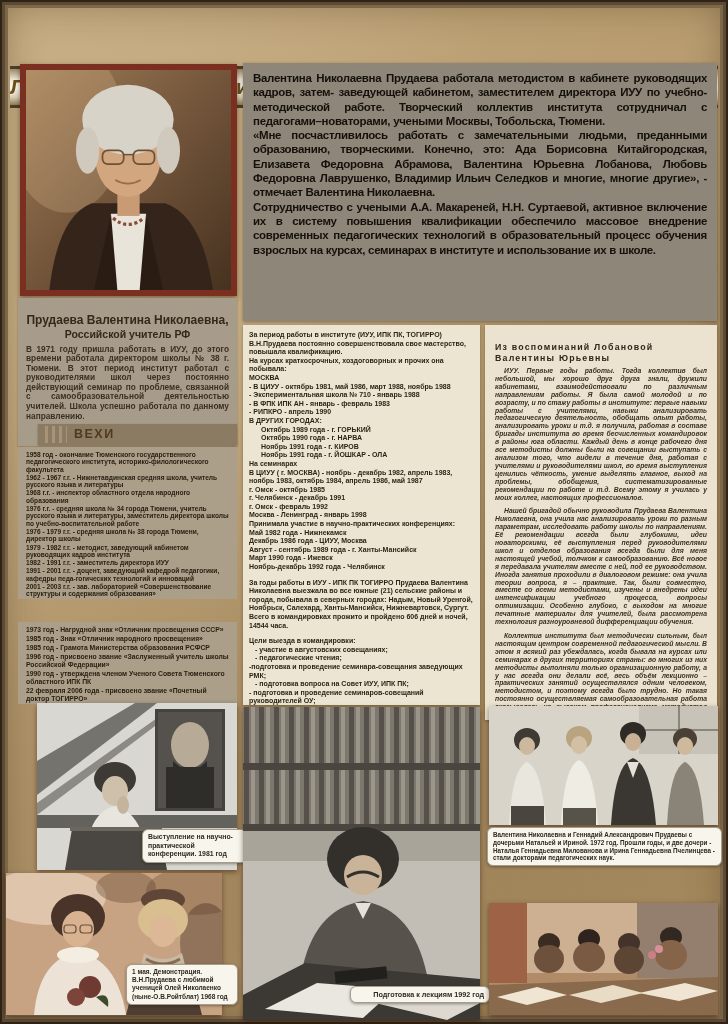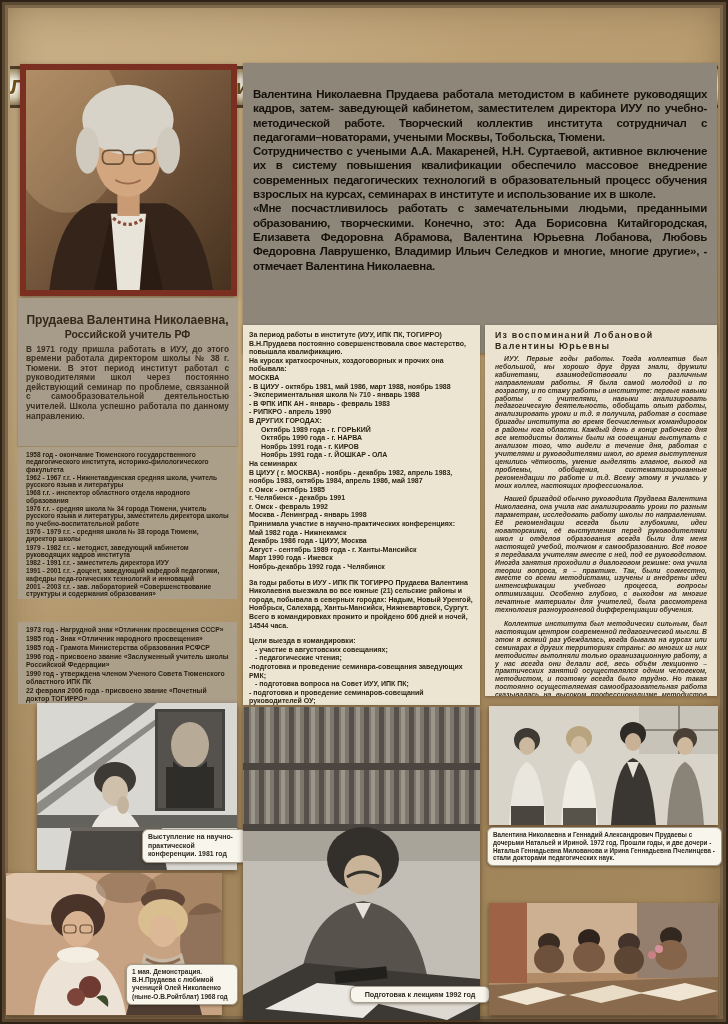--- a/index.html
+++ b/index.html
@@ -15,21 +15,21 @@
   
   .hdr{left:10px;top:18px;width:708px;height:36px;
     background:linear-gradient(180deg,#9c8a66 0%,#e9e3d3 28%,#faf7ee 52%,#d9cfb4 78%,#8f7b57 100%);
     border-top:3px solid #4e3d2a;border-bottom:3px solid #4e3d2a;
     display:flex;align-items:center;justify-content:flex-start;margin-top:48px;}
   .hdr-title{font-size:21px;font-weight:bold;color:#6b4f1d;letter-spacing:.5px;text-shadow:0 1px 0 rgba(255,255,255,.5);}
   
   .portrait{left:20px;top:64px;width:205px;height:220px;background:#7b2f20;padding:6px;box-shadow:1px 2px 4px rgba(40,20,5,.5);}
   .portrait svg{display:block;width:100%;height:100%;}
   
-  .intro{left:243px;top:63px;width:454px;height:242px;background:#8d8679;padding:24px 10px;
+  .intro{left:243px;top:63px;width:454px;height:242px;background:#8d8679;padding:8px 10px;
     color:#15110a;font-weight:bold;font-size:11.5px;line-height:14.3px;letter-spacing:-.3px;text-align:justify;overflow:hidden;
     box-shadow:0 1px 3px rgba(40,25,10,.4);}
   .intro p{margin:0;}
   
   .profile{left:18px;top:298px;width:203px;height:116px;background:#a69c89;padding:16px 8px;color:#34291a;overflow:hidden;box-shadow:0 1px 2px rgba(40,25,10,.3);}
   .profile .nm{text-align:center;font-weight:bold;font-size:12px;line-height:13.5px;}
   .profile .ttl{text-align:center;font-weight:bold;font-size:10.5px;line-height:13px;margin-bottom:4px;}
   .profile .bio{font-weight:bold;font-size:8.3px;line-height:9.6px;text-align:justify;color:#3b3022;}
   
   .bar{width:199px;height:21px;background:#8b7b62;box-shadow:0 1px 2px rgba(40,25,10,.35);}
@@ -44,37 +44,37 @@
   .nagr-list{top:622px;height:74px;}
   .slist .it{font-weight:bold;font-size:6.6px;line-height:7.3px;margin-bottom:1px;}
   .nagr-list .it{font-size:6.8px;line-height:8px;}
   
   .career{left:243px;top:325px;width:225px;height:368px;background:#ece5d1;padding:6px;color:#2e2416;overflow:hidden;box-shadow:0 1px 3px rgba(40,25,10,.35);}
   .career .cline{font-weight:bold;font-size:7px;line-height:8.6px;}
   .career .cline.ind{padding-left:12px;}
   .career .cline.ind2{padding-left:6px;}
   .career .cline.gap{margin-top:7px;}
   
-  .memoir{left:485px;top:325px;width:212px;height:361px;background:#ebe3cf;padding:5px 10px;color:#31271a;overflow:hidden;box-shadow:0 1px 3px rgba(40,25,10,.35);}
+  .memoir{left:485px;top:325px;width:212px;height:361px;background:#ebe3cf;padding:17px 10px;color:#31271a;overflow:hidden;box-shadow:0 1px 3px rgba(40,25,10,.35);}
   .memoir .mh{font-weight:bold;font-size:8.8px;line-height:10.5px;letter-spacing:1.2px;margin-bottom:4px;}
   .memoir p{margin:0 0 6px 0;font-style:italic;font-weight:bold;font-size:6.8px;line-height:7.9px;text-align:justify;text-indent:9px;color:#3a2f20;}
   
   .photo{box-shadow:0 2px 5px rgba(40,20,5,.5);}
   .photo svg{display:block;width:100%;height:100%;}
   .photoA{left:37px;top:703px;width:200px;height:167px;}
   .photoB{left:6px;top:873px;width:216px;height:142px;}
   .photoC{left:243px;top:707px;width:237px;height:313px;}
   .photoD{left:489px;top:706px;width:229px;height:119px;}
   .photoE{left:489px;top:903px;width:229px;height:112px;}
   
   .cap{position:absolute;background:#f8f5ec;border:1px solid #a59d8c;border-radius:6px;padding:3px 5px;
     font-weight:bold;color:#2e2a20;box-shadow:0 1px 3px rgba(30,15,5,.4);}
   .capA{left:142px;top:829px;width:94px;font-size:6.9px;line-height:8.6px;}
   .capB{left:126px;top:964px;width:100px;font-size:6.5px;line-height:8.2px;}
-  .capC{left:350px;top:986px;width:128px;font-size:7.2px;line-height:9px;text-align:center;}
+  .capC{left:350px;top:986px;width:128px;font-size:7.2px;line-height:9px;text-align:right;}
   .capD{left:487px;top:827px;width:223px;font-size:6.3px;line-height:7.8px;}
   .capE{left:563px;top:980px;width:148px;font-size:7.2px;line-height:9px;}
 </style>
 </head>
 <body>
 
 <div class="page">
 
   <div class="abs hdr">
     <div class="hdr-title">Личность в истории института</div>
@@ -104,30 +104,34 @@
       <rect x="101" y="76" width="20" height="13" rx="5" fill="none" stroke="#6a5137" stroke-width="1.6"></rect>
       <line x1="92" y1="80" x2="101" y2="80" stroke="#6a5137" stroke-width="1.4"></line>
       <path d="M84 104 Q96 111 108 104" stroke="#9c6a4c" stroke-width="1.6" fill="none"></path>
       <path d="M82 140 Q96 152 111 140" stroke="#8a4b3a" stroke-width="3" fill="none" stroke-dasharray="3 2.4"></path>
     </svg>
   </div>
 
   <div class="abs intro">
 
   <p class="ip">Валентина Николаевна Прудаева  работала методистом в кабинете руководящих кадров, затем- заведующей кабинетом, заместителем директора ИУУ по учебно-методической работе. Творческий коллектив института сотрудничал с педагогами–новаторами, учеными Москвы, Тобольска, Тюмени.</p>
+      <p class="ip">«Мне посчастливилось работать с замечательными людьми, преданными образованию, творческими. Конечно, это: Ада Борисовна Китайгородская, Елизавета Федоровна Абрамова, Валентина Юрьевна Лобанова, Любовь Федоровна Лаврушенко, Владимир Ильич Селедков и многие, многие другие», - отмечает Валентина Николаевна.</p>
       <p class="ip">Сотрудничество с учеными А.А. Макареней, Н.Н. Суртаевой, активное включение их в систему повышения квалификации обеспечило массовое внедрение современных педагогических технологий в образовательный процесс обучения взрослых на курсах, семинарах в институте и использование их в школе.</p>
-      <p class="ip">«Мне посчастливилось работать с замечательными людьми, преданными образованию, творческими. Конечно, это: Ада Борисовна Китайгородская, Елизавета Федоровна Абрамова, Валентина Юрьевна Лобанова, Любовь Федоровна Лаврушенко, Владимир Ильич Селедков и многие, многие другие», - отмечает Валентина Николаевна.</p>
     </div>
 
   <div class="abs profile">
     <div class="nm">Прудаева Валентина Николаевна,</div>
     <div class="ttl">Российской учитель РФ</div>
     <div class="bio">В 1971 году пришла работать в ИУУ, до этого времени работала директором школы № 38 г. Тюмени. В этот период институт работал с руководителями школ через постоянно действующий семинар по проблеме, связанной с самообразовательной деятельностью учителей. Школа успешно работала по данному направлению.</div>
   </div>
 
+  <div class="abs bar bar-vehi">
+    <span class="stripes"></span>
+    <span class="lbl">ВЕХИ</span>
+  </div>
   <div class="abs slist vehi-list">
 
   <div class="it">1958 год - окончание Тюменского государственного педагогического института, историко-филологического факультета</div>
       <div class="it">1962 - 1967 г.г. - Нижнетавдинская средняя школа, учитель русского языка и литературы</div>
       <div class="it">1968 г.г. - инспектор областного отдела народного образования</div>
       <div class="it">1976 г.г. - средняя школа №  34 города Тюмени, учитель русского языка и литературы, заместитель директора школы по учебно-воспитательной работе</div>
       <div class="it">1976 - 1979 г.г. - средняя школа № 38 города Тюмени, директор школы</div>
       <div class="it">1979 - 1982 г.г. - методист, заведующий кабинетом руководящих кадров института</div>
       <div class="it">1982 - 1991 г.г. - заместитель директора ИУУ</div>
       <div class="it">1991 - 2001 г.г. - доцент, заведующий кафедрой педагогики, кафедры педа-гогических технологий и инноваций</div>

